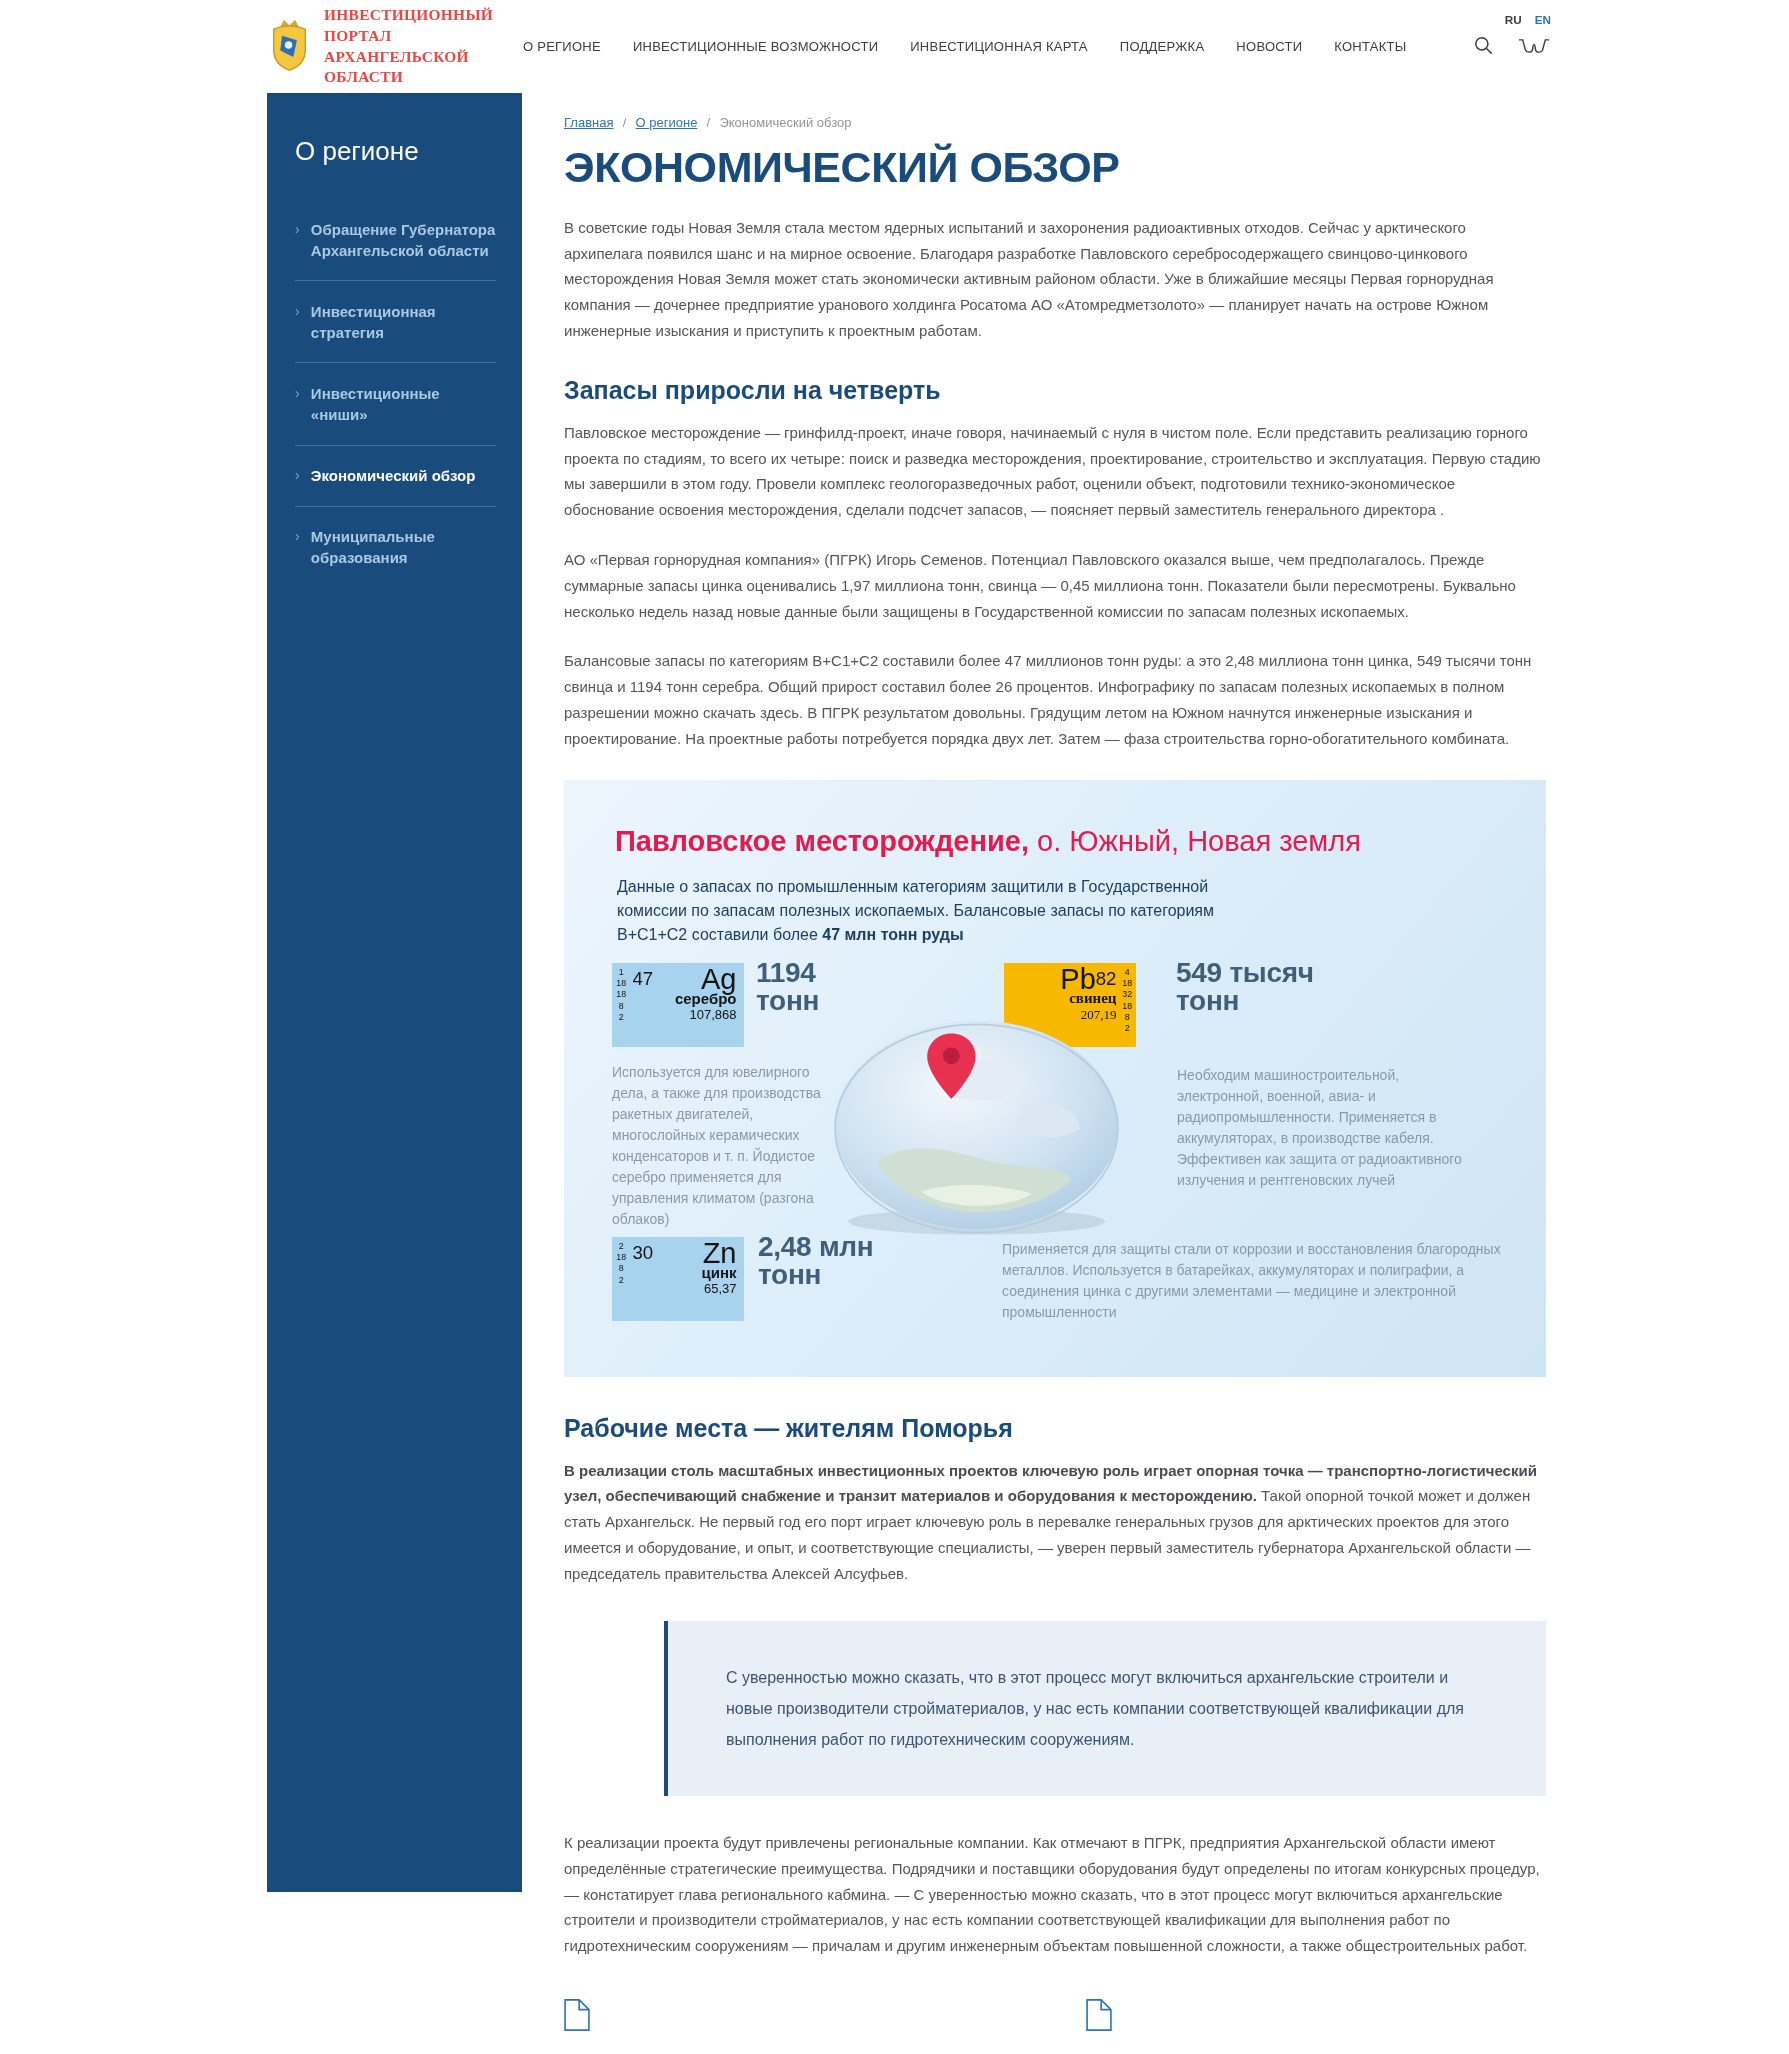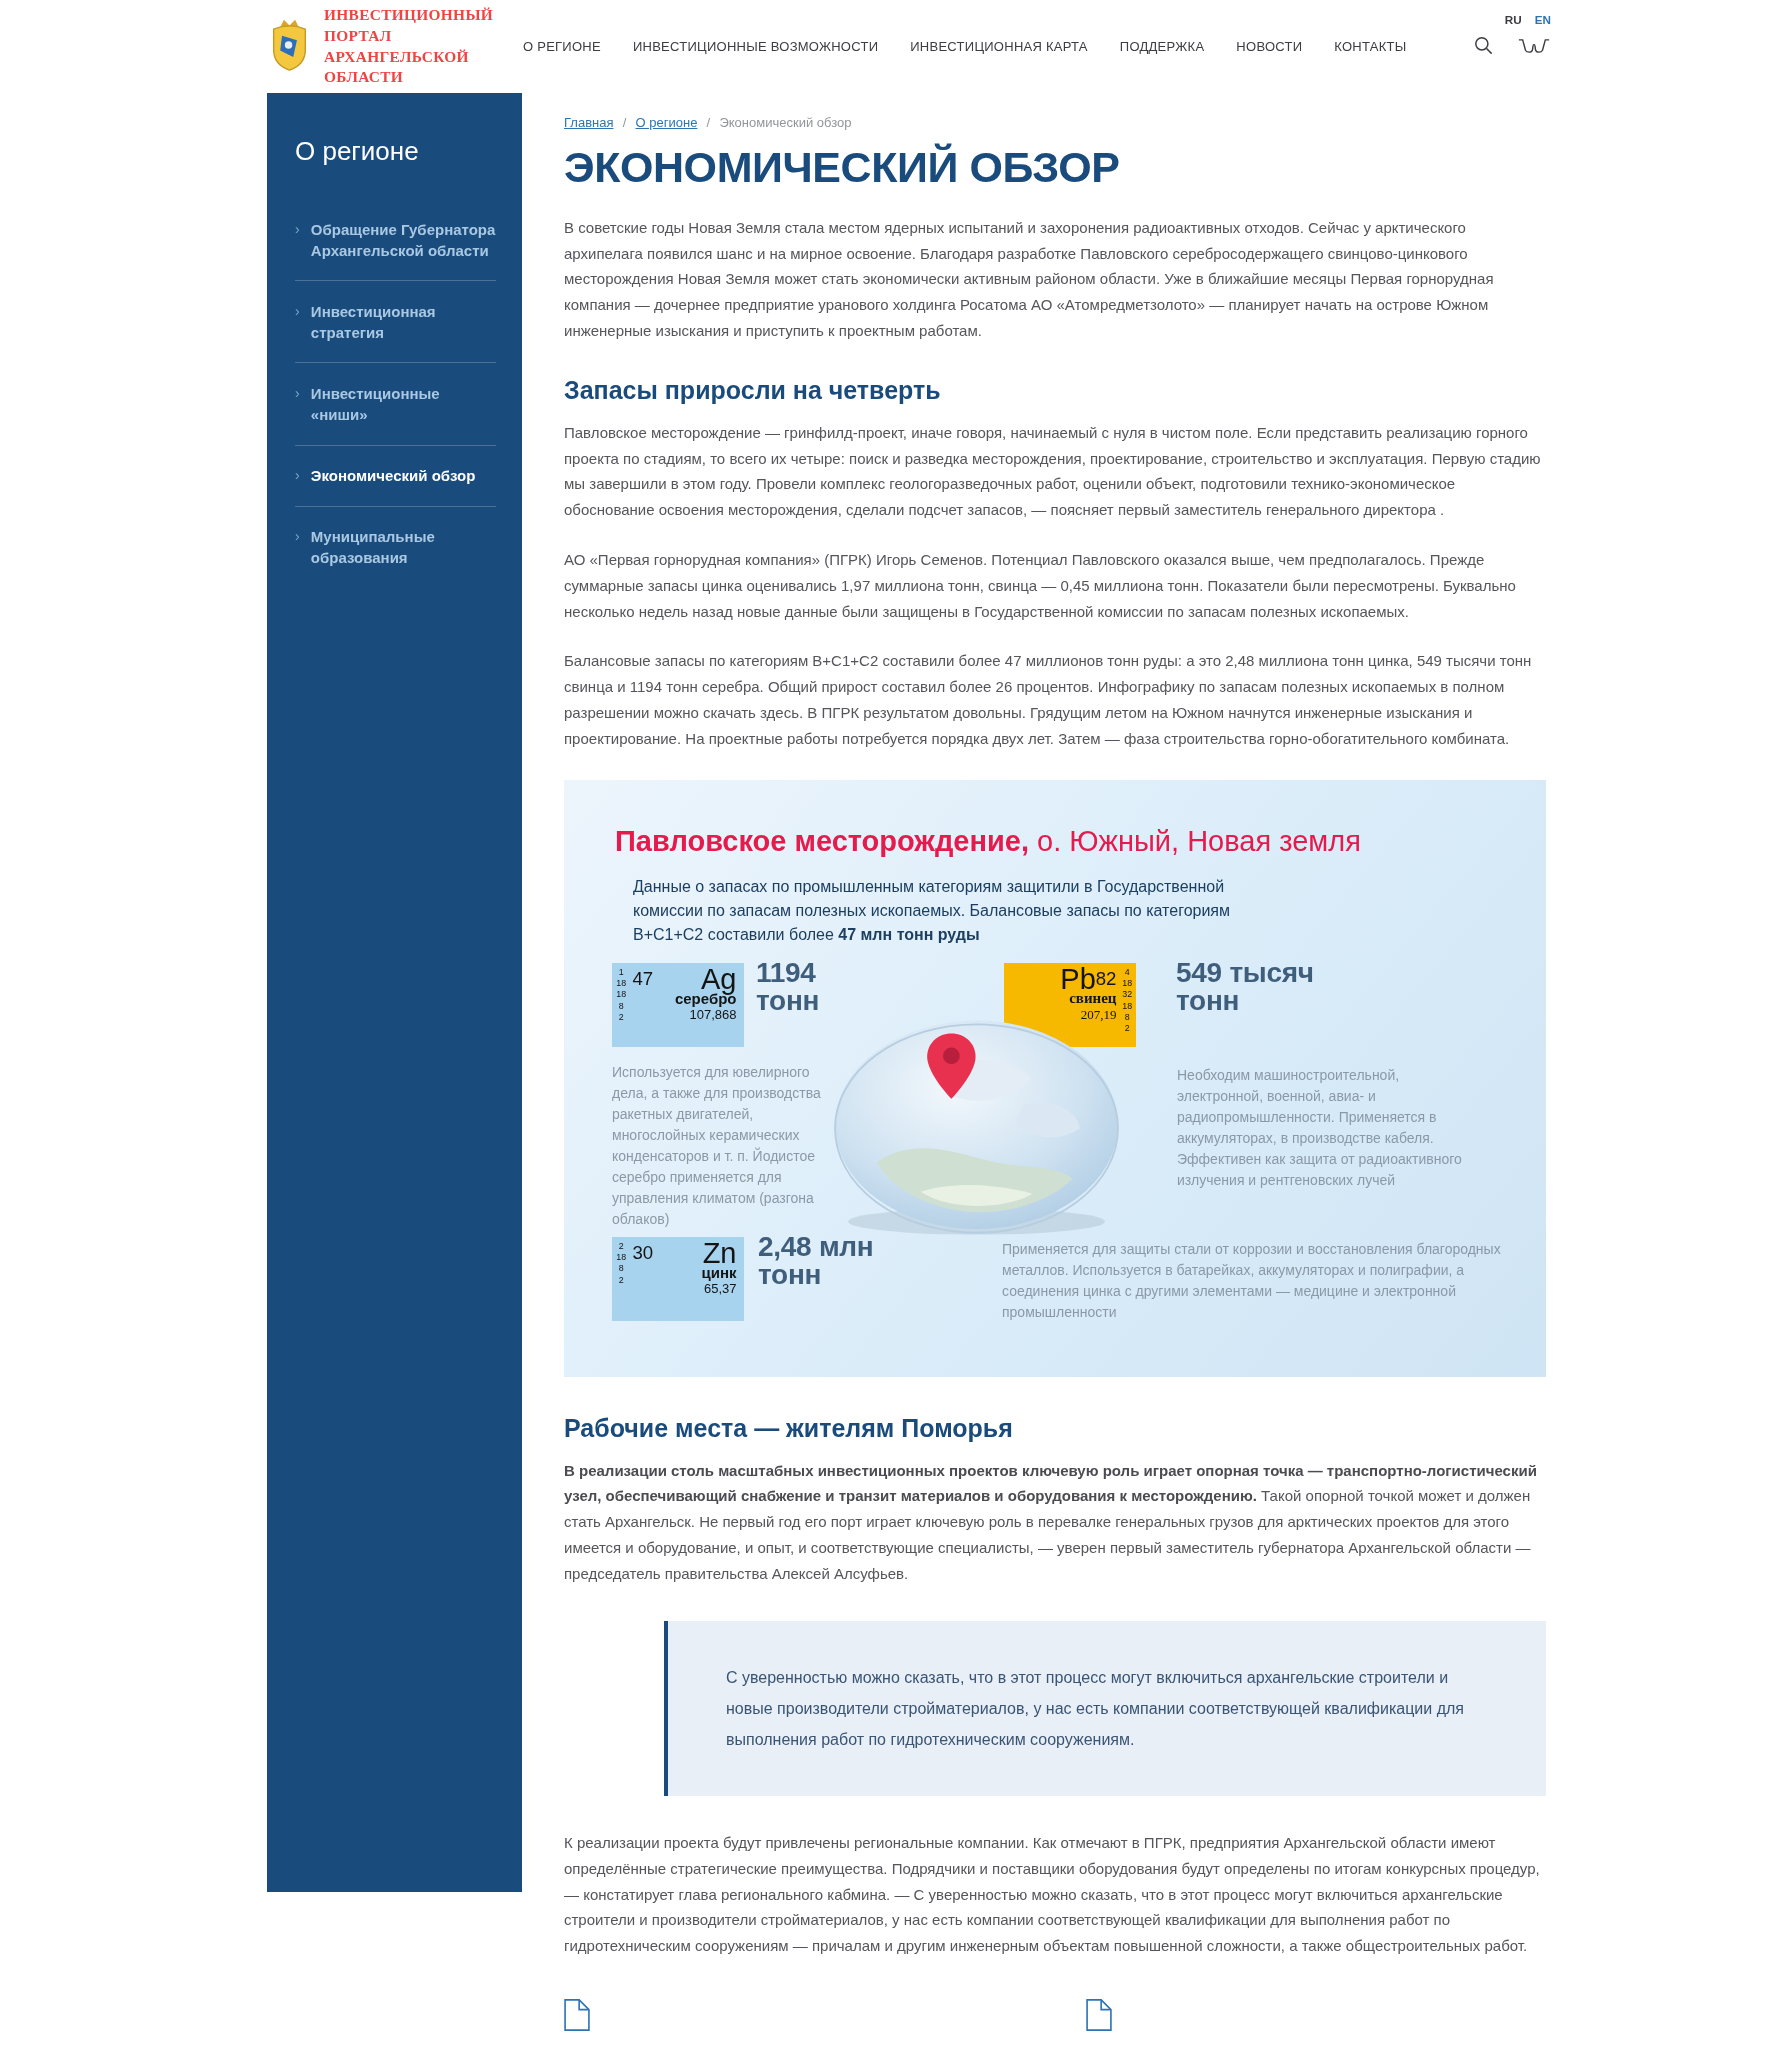--- a/index.html
+++ b/index.html
@@ -38,21 +38,21 @@
   h1.page-title { color:#1a4b7d; font-size:43px; font-weight:700; letter-spacing:-.01em; margin:1.9px 0 22.4px; }
   h2.section-heading { color:#1a4b7d; font-size:25px; font-weight:700; margin:32px 0 15px; }
   p.body-text { font-size:15px; line-height:1.72; color:#55555b; margin-bottom:24px; }
   p.body-text b { color:#4b4b52; }
 
   
   .info-panel { position:relative; width:982px; height:597px; margin:28px 0 37px;
     background:linear-gradient(130deg,#edf5fc 0%,#ddeefa 45%,#cfe4f4 100%); }
   .ip-title { position:absolute; left:51px; top:45px; font-size:29px; color:#e41b4c; }
   .ip-title b { font-weight:700; }
-  .ip-sub { position:absolute; left:69px; top:95px; width:634px; font-size:16px; line-height:1.5; color:#1c3f61; }
+  .ip-sub { position:absolute; left:53px; top:95px; width:634px; font-size:16px; line-height:1.5; color:#1c3f61; }
   .ip-sub b { font-weight:700; }
 
   .el-card { position:absolute; display:flex; width:132px; height:84px; color:#141414; }
   .el-card.blue { background:#a8d3ee; }
   .el-card.yellow { background:#f7b800; }
   .shells { width:18.6px; padding-top:4.7px; font-size:8.9px; line-height:1.25; text-align:center; white-space:pre-line; }
   .el-main { flex:1; padding:3.7px 7.5px 3.7px 1.9px; display:flex; flex-direction:column; }
   .el-top { display:flex; justify-content:space-between; align-items:flex-start; }
   .el-num { font-size:18.6px; padding-top:1.9px; }
   .el-sym { font-size:29px; line-height:.95; font-weight:400;margin-left:47px; }

